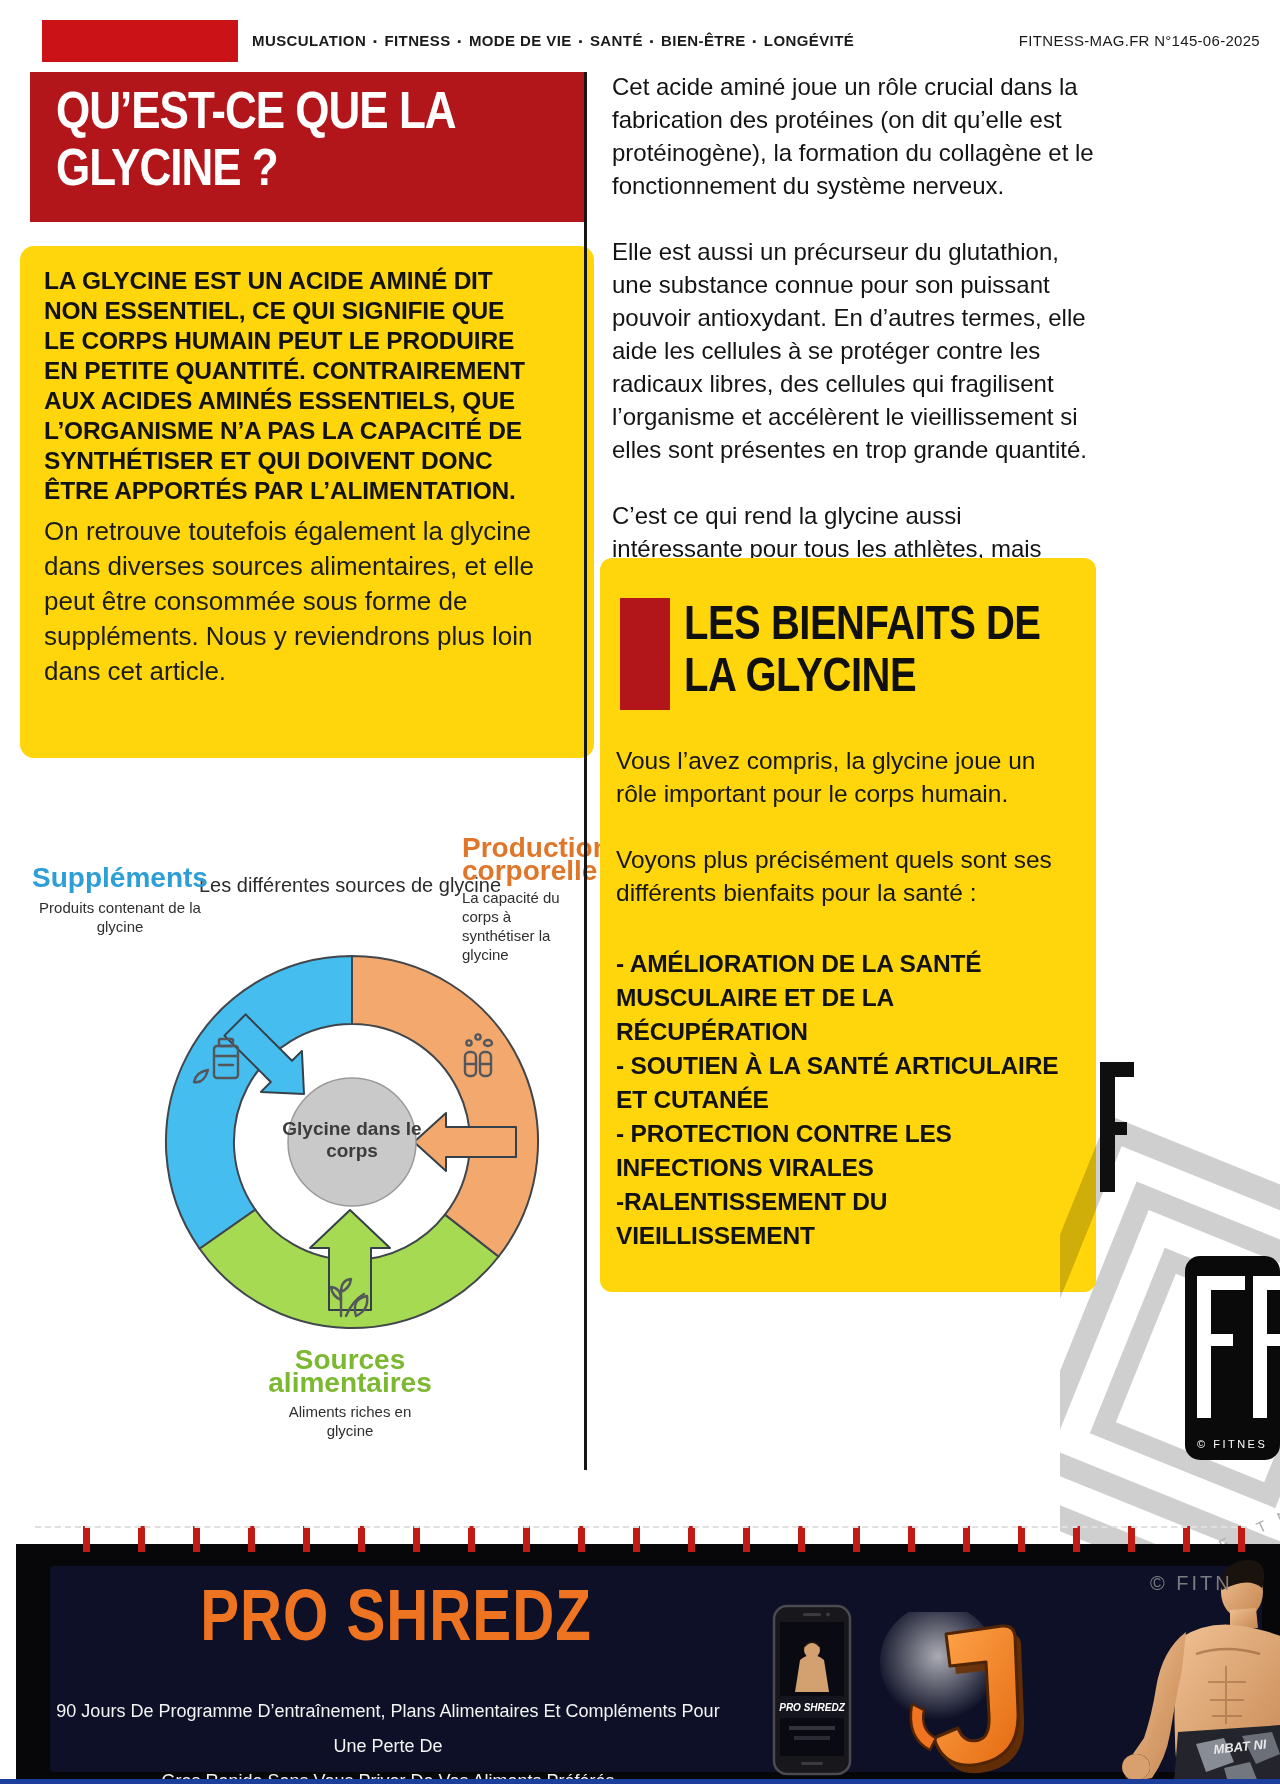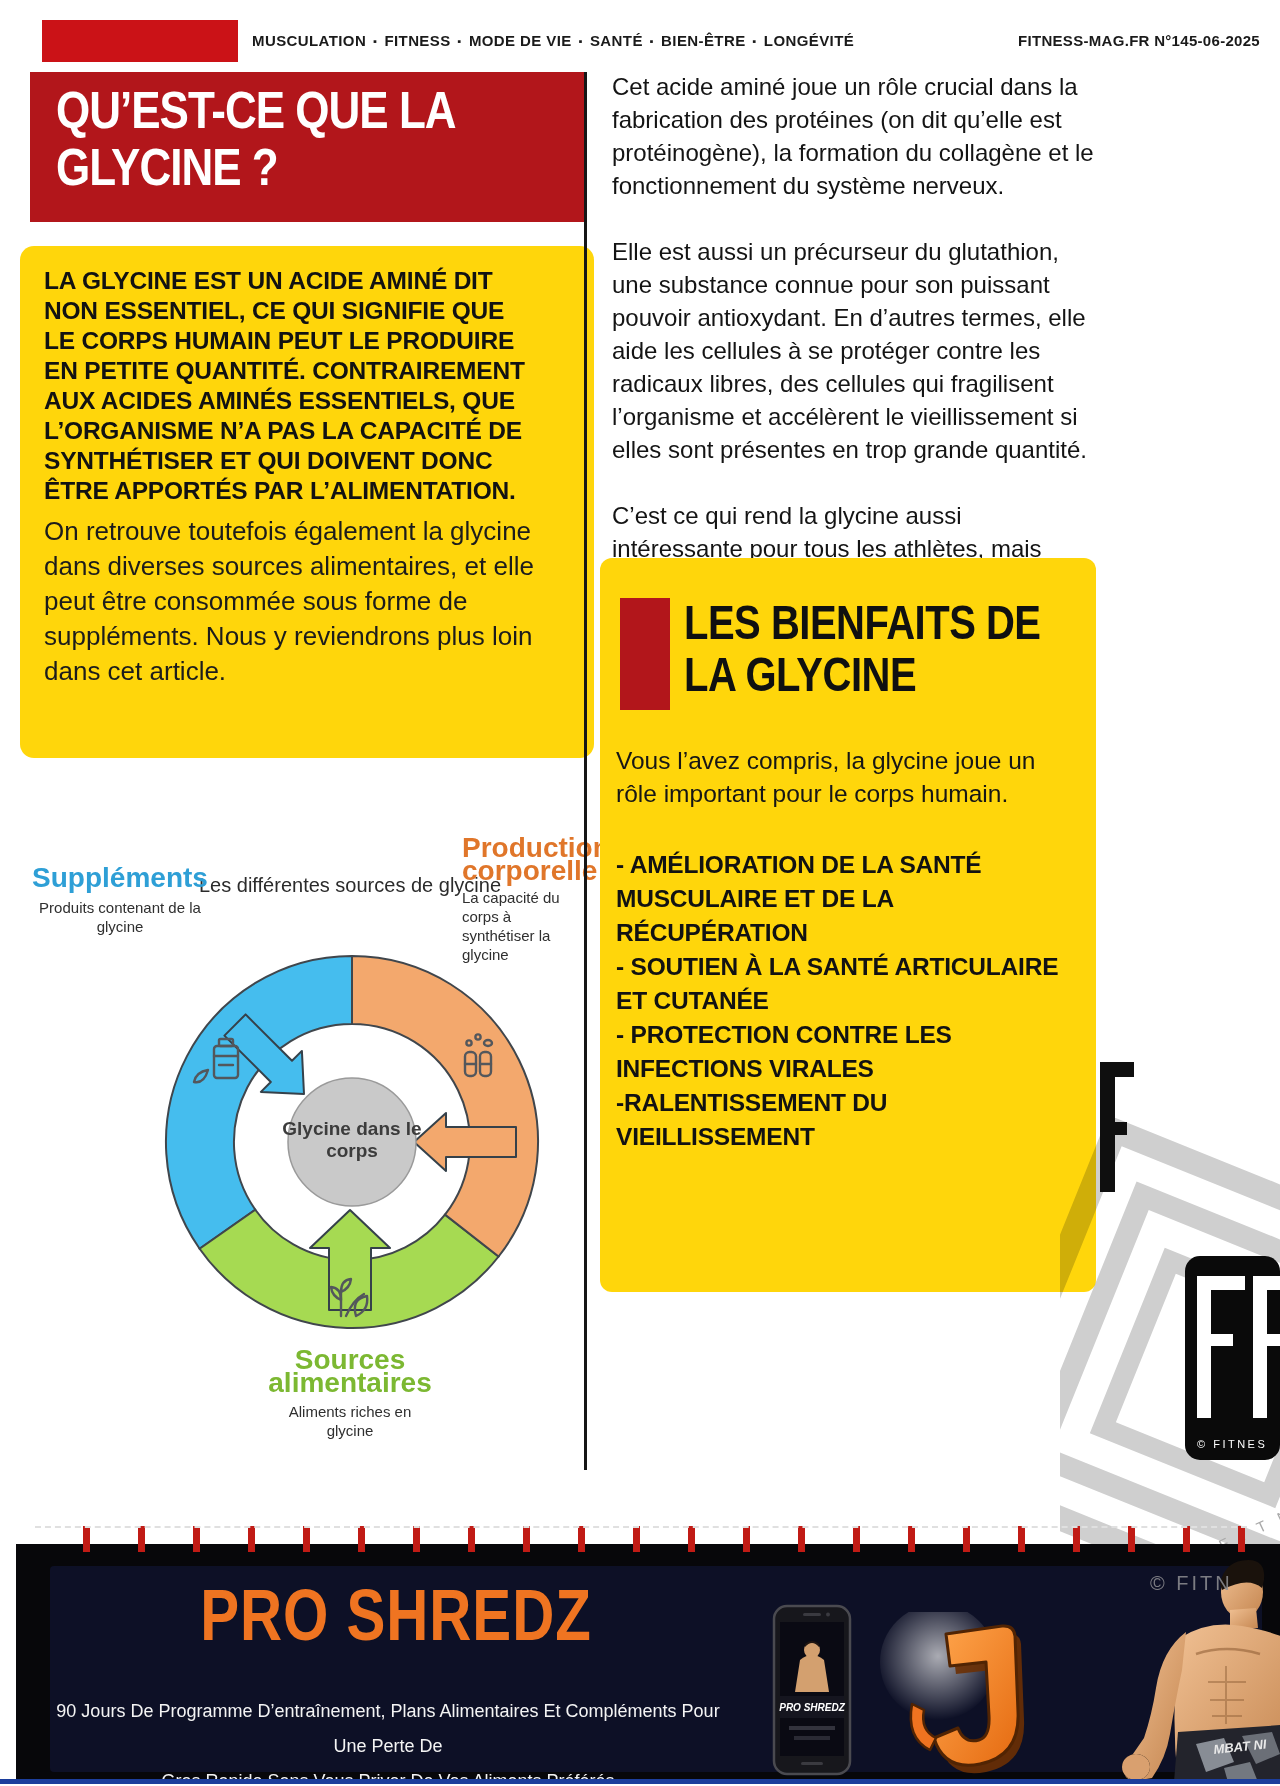--- a/index.html
+++ b/index.html
@@ -4,21 +4,21 @@
 <style>
   html,body{margin:0;padding:0;background:#fff;}
   .page{position:relative;width:1280px;height:1784px;background:#ffffff;overflow:hidden;
         font-family:"Liberation Sans",sans-serif;color:#141414;}
   .abs{position:absolute;}
 
   
   .brand-block{left:42px;top:20px;width:196px;height:42px;background:#cb1217;}
   .nav{left:252px;top:32px;width:720px;font-size:15px;font-weight:800;letter-spacing:.4px;color:#1a1a1a;white-space:nowrap;}
   .nav .navsep{margin:0 7px;font-size:11px;position:relative;top:-1px;color:#1a1a1a;}
-  .issue{left:968px;top:32px;width:292px;text-align:right;font-size:15px;font-weight:700;letter-spacing:.3px;color:#1a1a1a;}
+  .issue{left:968px;top:32px;width:292px;text-align:right;font-size:15px;font-weight:400;letter-spacing:.3px;color:#1a1a1a;}
 
   
   .title-box{left:30px;top:72px;width:528px;height:150px;background:#b2161b;padding-left:28px;}
   .title-box .headline{position:absolute;left:26px;top:10px;width:450px;color:#fff;font-size:44px;line-height:1.1;
         font-weight:800;letter-spacing:-1px;transform:scaleY(1.18);transform-origin:left top;}
   .yellow-box1{left:20px;top:246px;width:542px;height:480px;background:#ffd60b;border-radius:14px;padding:16px;}
   .yb1-inner{position:absolute;left:24px;top:20px;width:496px;}
   .intro-bold{font-size:24.5px;font-weight:800;line-height:30px;color:#121212;letter-spacing:-0.2px;}
   .intro-text{margin-top:8px;font-size:26px;font-weight:400;line-height:35px;color:#1c1c1c;}
 
@@ -154,20 +154,21 @@
     <p>Cet acide aminé joue un rôle crucial dans la fabrication des protéines (on dit qu’elle est protéinogène), la formation du collagène et le fonctionnement du système nerveux.</p>
     <p>Elle est aussi un précurseur du glutathion, une substance connue pour son puissant pouvoir antioxydant. En d’autres termes, elle aide les cellules à se protéger contre les radicaux libres, des cellules qui fragilisent l’organisme et accélèrent le vieillissement si elles sont présentes en trop grande quantité.</p>
     <p>C’est ce qui rend la glycine aussi intéressante pour tous les athlètes, mais aussi pour les personnes désireuses de prendre tout simplement soin de leur santé.</p>
   </div>
 
   <div class="abs yellow-box2">
     <div class="benefit-marker"></div>
     <div class="benefit-heading">LES BIENFAITS DE LA GLYCINE</div>
     <div class="benefit-body">
       <p class="bp">Vous l’avez compris, la glycine joue un rôle important pour le corps humain.</p>
+      <p class="bp">Voyons plus précisément quels sont ses différents bienfaits pour la santé :</p>
       <div class="benefit-list">
         <div class="benefit-item">- AMÉLIORATION DE LA SANTÉ MUSCULAIRE ET DE LA RÉCUPÉRATION</div>
         <div class="benefit-item">- SOUTIEN À LA SANTÉ ARTICULAIRE ET CUTANÉE</div>
         <div class="benefit-item">- PROTECTION CONTRE LES INFECTIONS VIRALES</div>
         <div class="benefit-item">-RALENTISSEMENT DU VIEILLISSEMENT</div>
       </div>
     </div>
   </div>
 
   <svg class="abs watermark-svg" width="220" height="470" viewBox="0 0 220 470">

